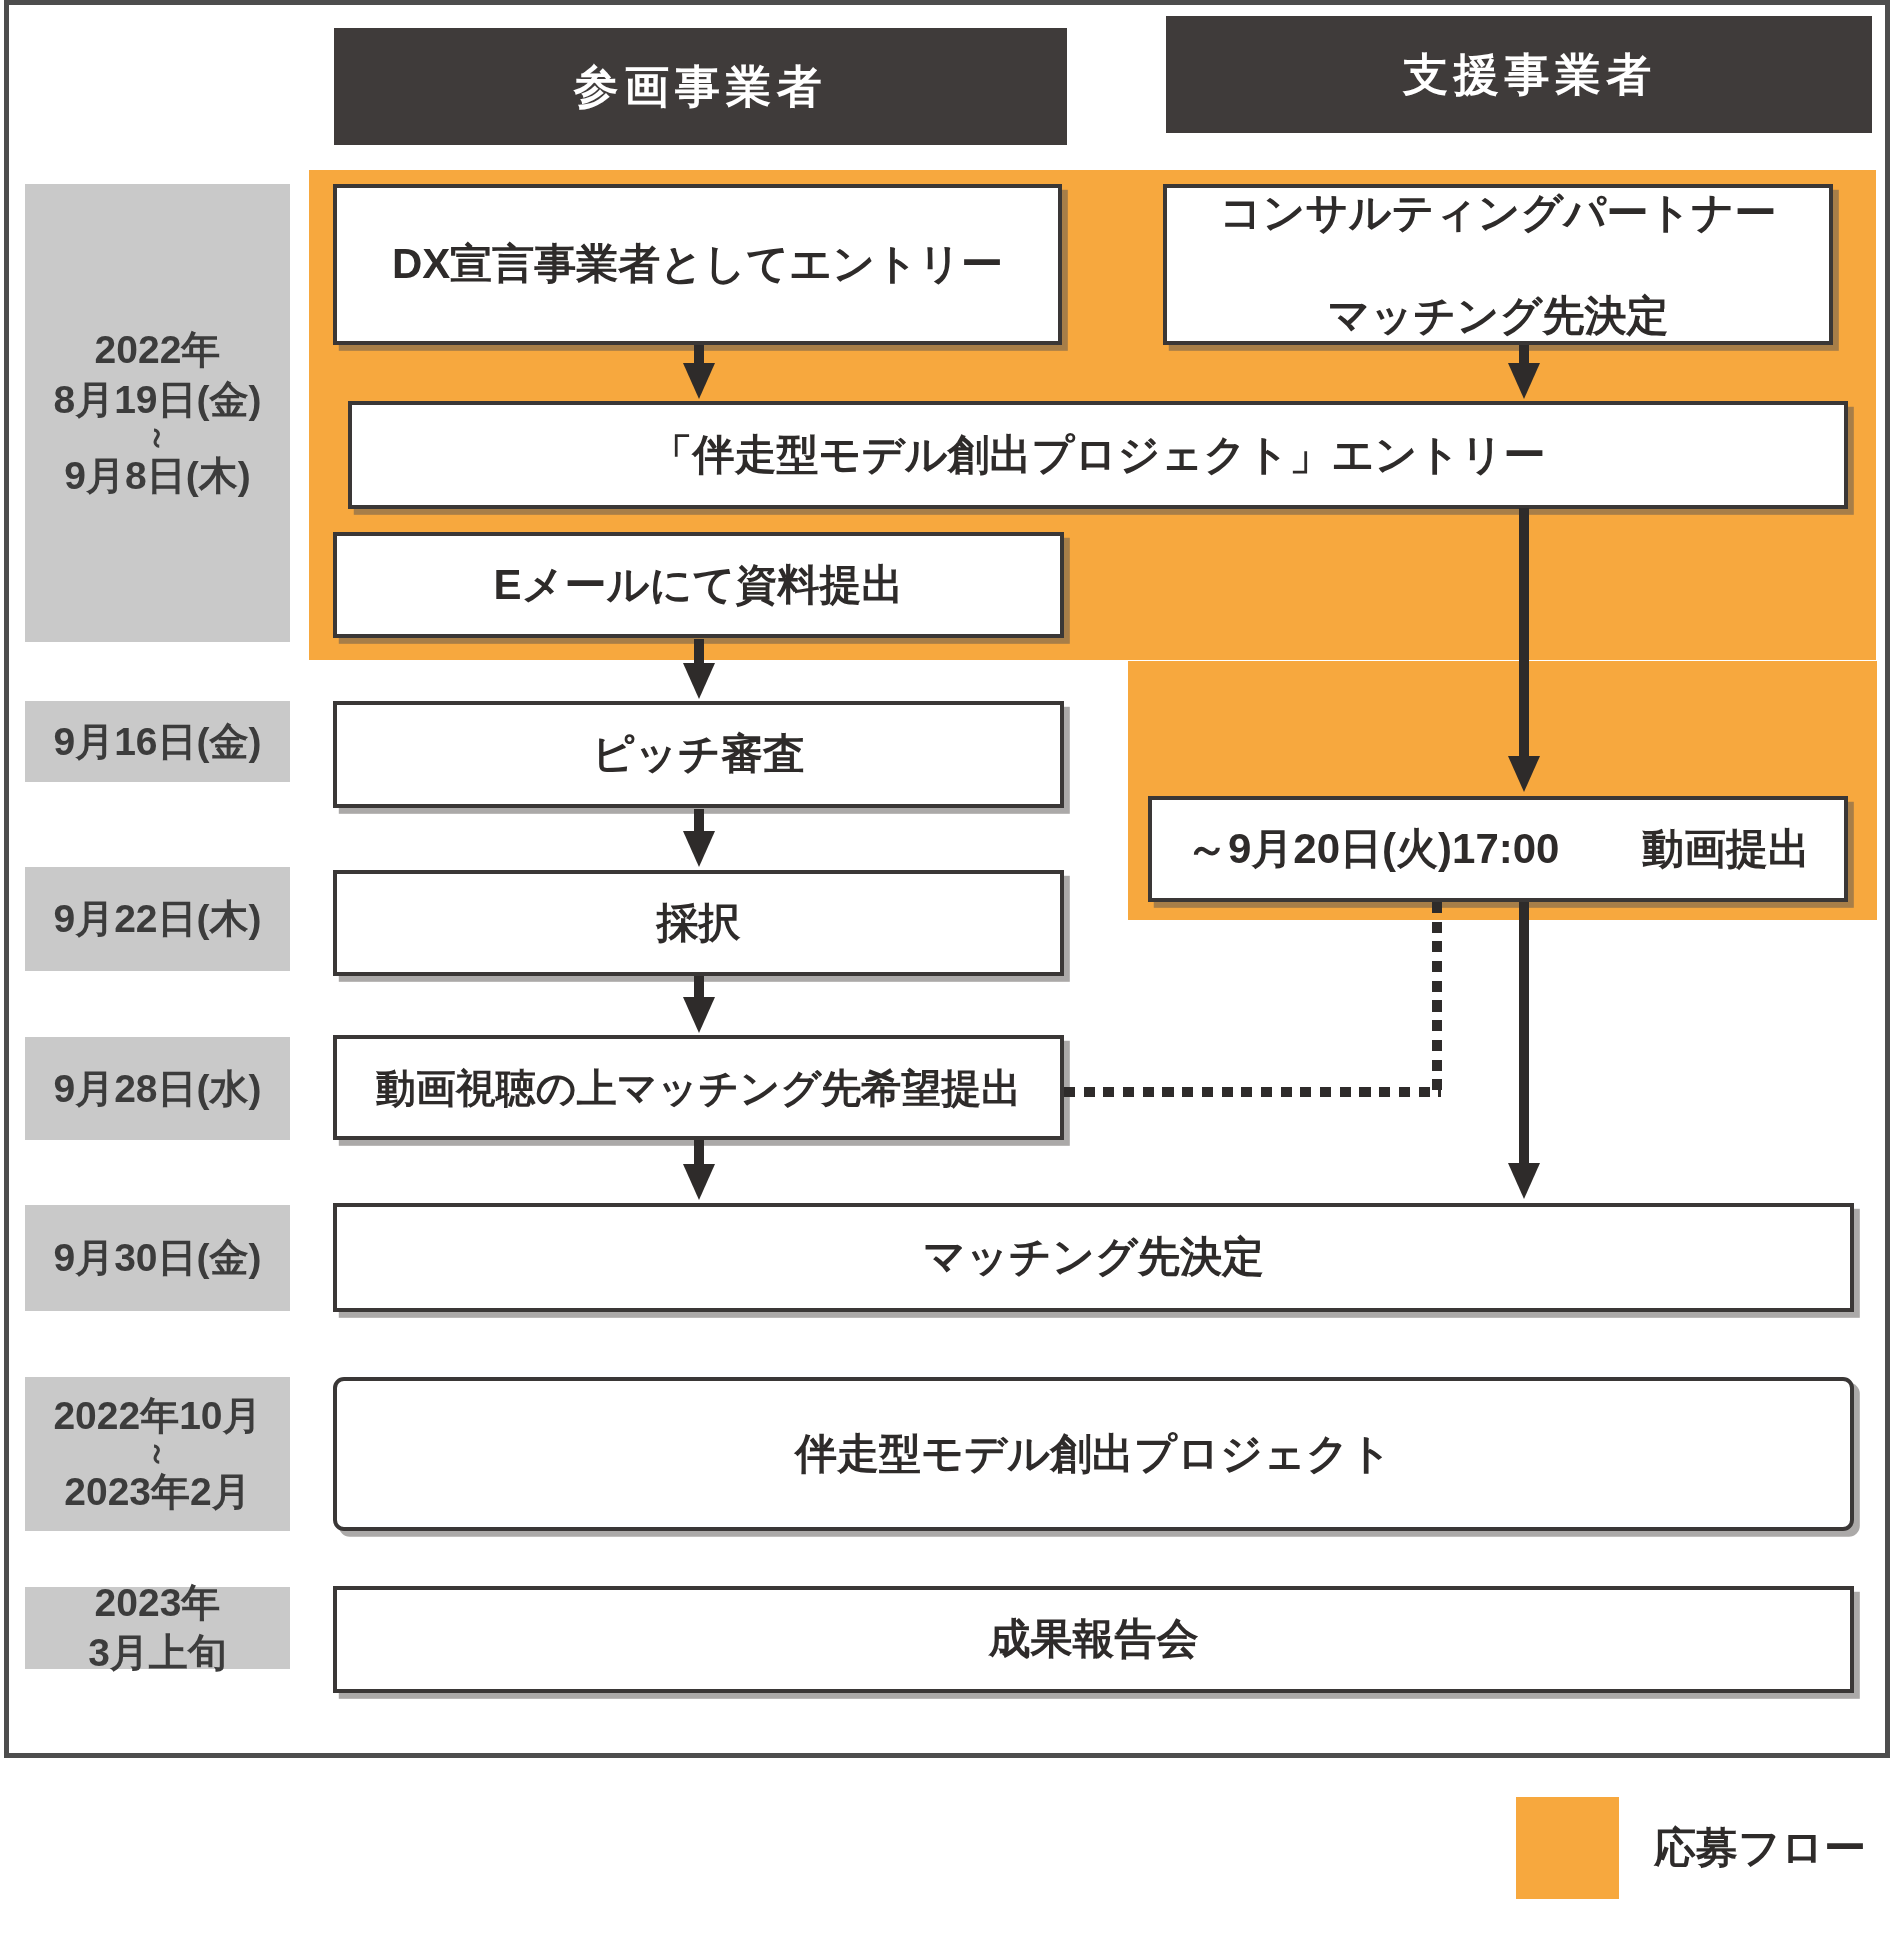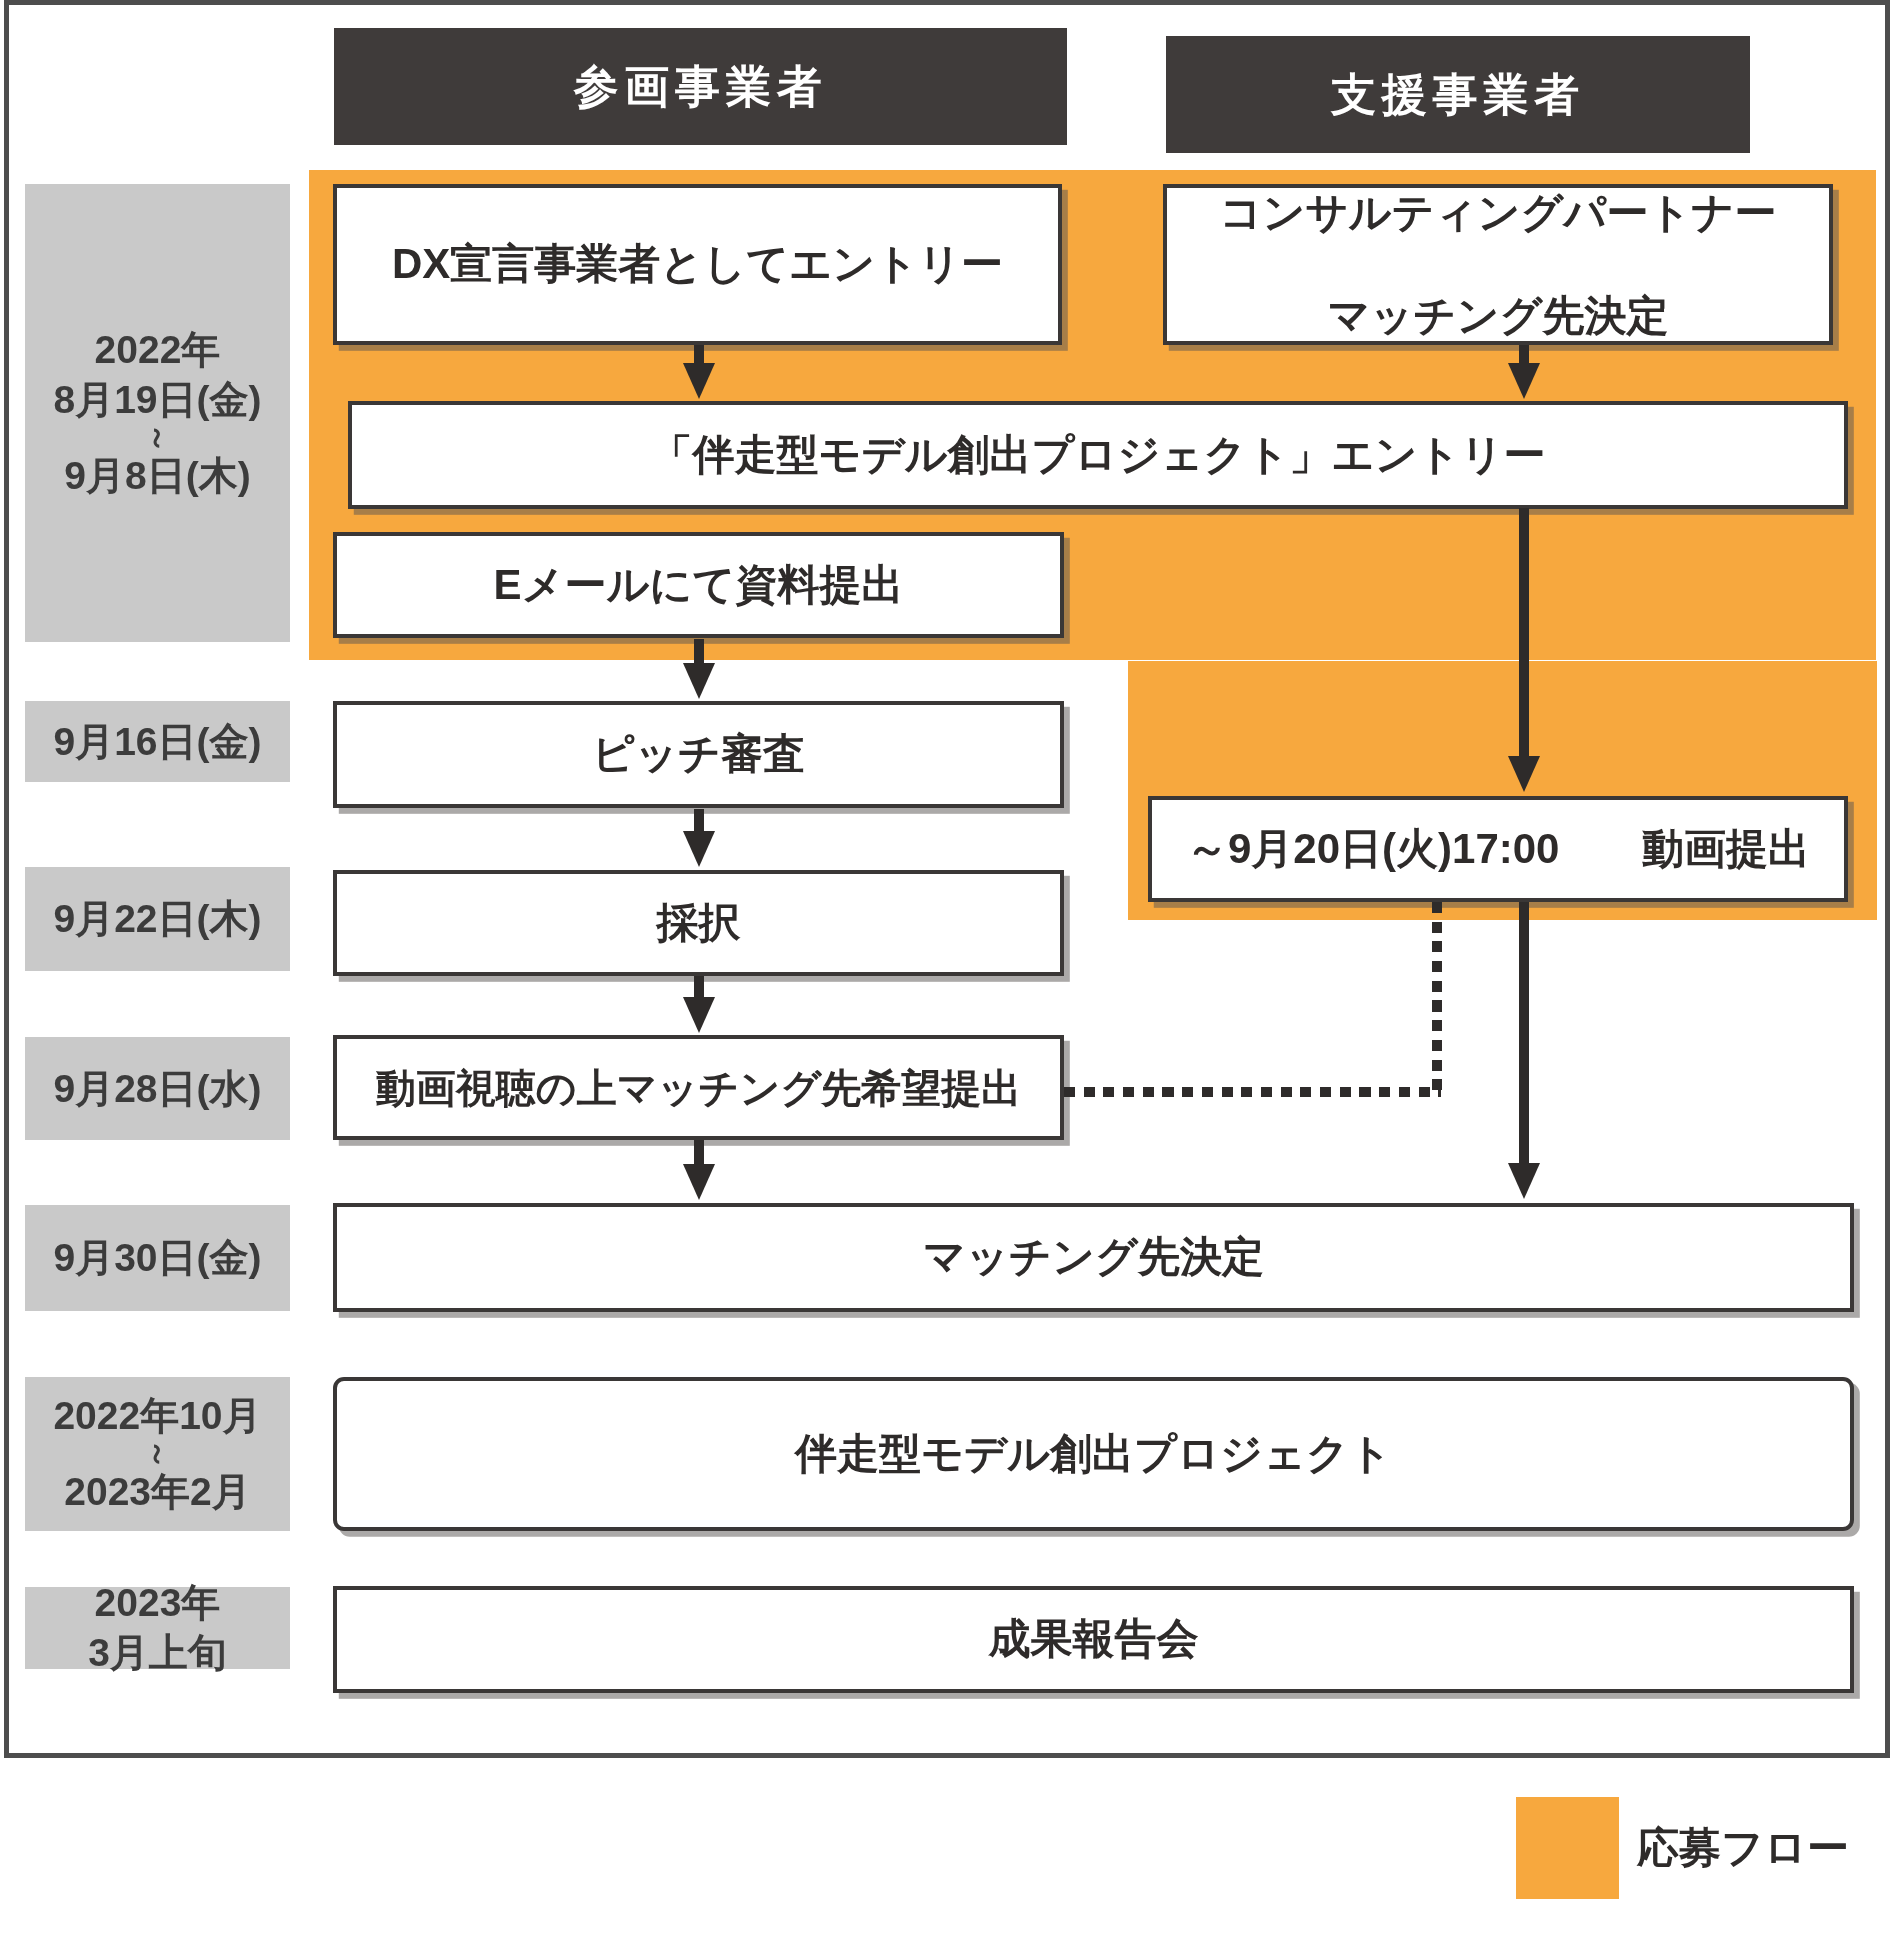--- a/index.html
+++ b/index.html
@@ -18,21 +18,21 @@
   
   .orange { position:absolute; background:#F7A83E; }
   #orangeA { left:309px;  top:170px; width:1567px; height:490px; }
   #orangeB { left:1128px; top:661px; width:749px; height:259px; }
 
   
   .hdr { position:absolute; height:117px; background:#3F3B3A; color:#ffffff;
          display:flex; align-items:center; justify-content:center;
          font-size:45px; letter-spacing:5.8px; }
   #hdr1 { left:334px;  top:28px; width:733px; }
-  #hdr2 { left:1166px; top:36px; width:584px;  }
+  #hdr2 { left:1166px; top:16px; width:684px;padding-left:22px;  }
 
   
   .datebox { position:absolute; left:25px; width:265px; background:#C9C9C9; color:#3C3C3C;
              display:flex; flex-direction:column; align-items:center; justify-content:center;
              font-size:39px; line-height:1.28; text-align:center; }
   #l1 { top:184px;  height:458px; }
   #l2 { top:701px;  height:81px; }
   #l3 { top:867px; height:104px; }
   #l4 { top:1037px; height:103px; }
   #l5 { top:1205px; height:106px; }
@@ -72,21 +72,21 @@
   #a8 { left:1508px; top:902px; height:297px; }
 
   
   #dotv { position:absolute; left:1432px; top:902px; width:9.5px; height:189px;
           background:repeating-linear-gradient(to bottom, #2E2B2A 0 11px, transparent 11px 19.7px); }
   #doth { position:absolute; left:1064px; top:1087px; width:377px; height:9.5px;
           background:repeating-linear-gradient(to right, #2E2B2A 0 11px, transparent 11px 19.7px); }
 
   
   #legend { position:absolute; left:1516px; top:1797px; height:102px;
-            display:flex; align-items:center; gap:18px; }
+            display:flex; align-items:center; gap:35px; }
   #legend .swatch { width:103px; height:102px; background:#F7A83E; }
   #legend .lbl { font-size:42px; color:#2E2B2A; white-space:nowrap; }
 </style>
 </head>
 <body>
 
 <div id="stage">
   <div id="frame"></div>
 
   <div id="orangeA" class="orange"></div>

